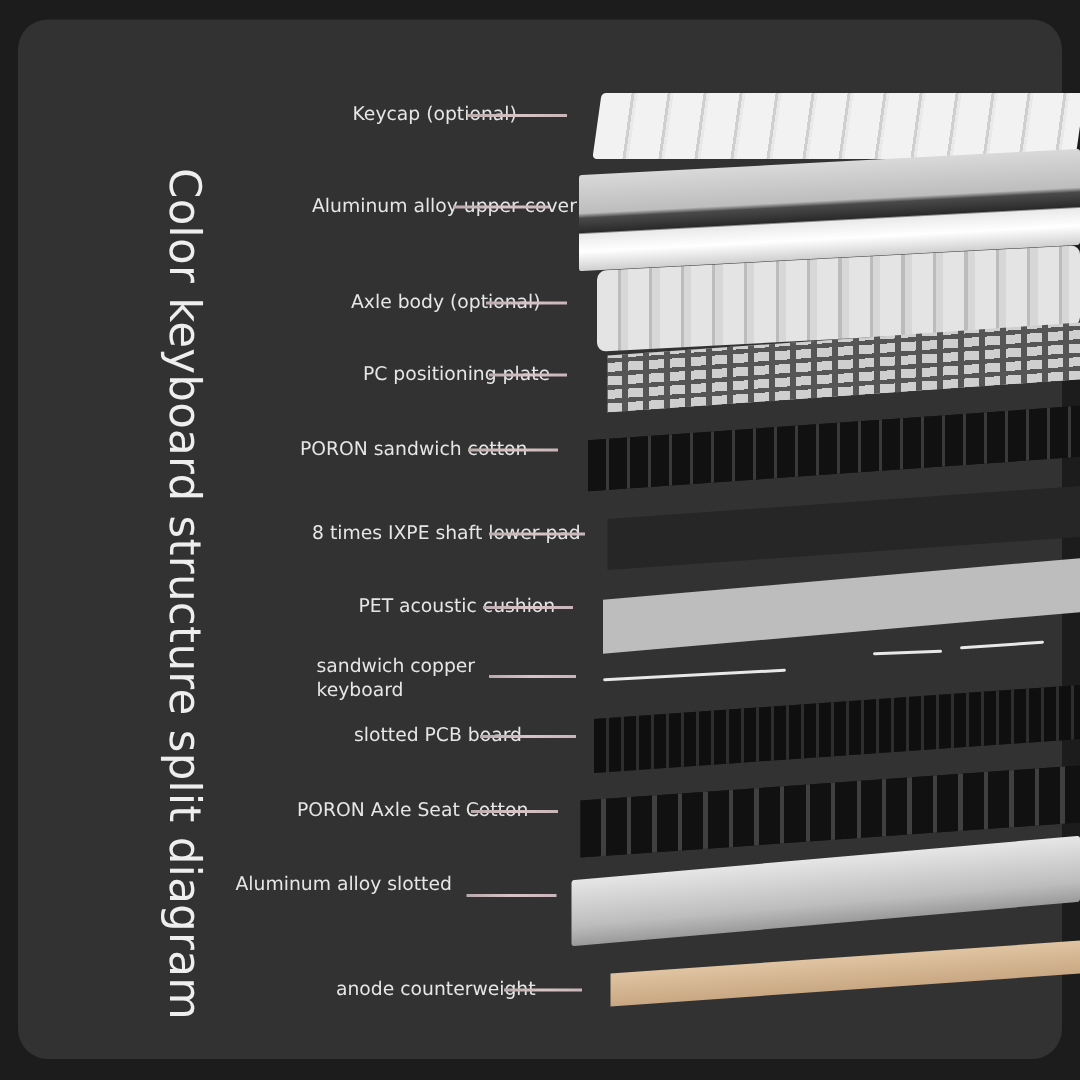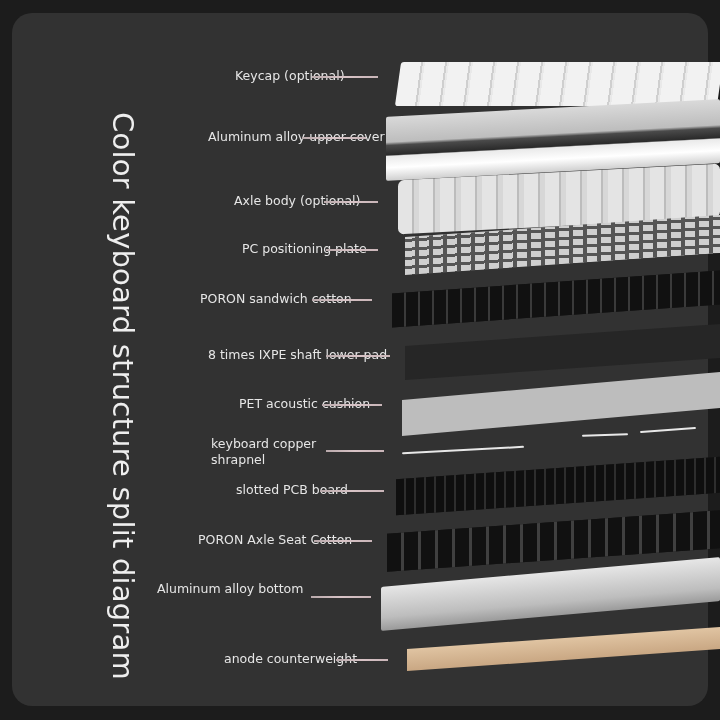--- a/index.html
+++ b/index.html
@@ -53,33 +53,33 @@
 <div class="label" style="left:200px;top:291px;">PORON sandwich cotton</div>
 <div class="lead" style="left:312px;top:299px;width:60px;"></div>
 
 <div class="label" style="left:208px;top:347px;">8 times IXPE shaft lower pad</div>
 <div class="lead" style="left:326px;top:355px;width:64px;"></div>
 
 <div class="label" style="left:239px;top:396px;">PET acoustic cushion</div>
 <div class="lead" style="left:322px;top:404px;width:60px;"></div>
 
 <div class="label" style="left:211px;top:436px;">
-  <div>keyboard copper</div>
-  <div>shrapnel</div>
+  <div>sandwich copper</div>
+  <div>keyboard</div>
 </div>
 <div class="lead" style="left:326px;top:450px;width:58px;"></div>
 
 <div class="label" style="left:236px;top:482px;">slotted PCB board</div>
 <div class="lead" style="left:320px;top:490px;width:64px;"></div>
 
 <div class="label" style="left:198px;top:532px;">PORON Axle Seat Cotton</div>
 <div class="lead" style="left:314px;top:540px;width:58px;"></div>
 
 <div class="label" style="left:157px;top:581px;">
-  <div>Aluminum alloy bottom</div>
+  <div>Aluminum alloy slotted</div>
 </div>
 <div class="lead" style="left:311px;top:596px;width:60px;"></div>
 
 <div class="label" style="left:224px;top:651px;">anode counterweight</div>
 <div class="lead" style="left:336px;top:659px;width:52px;"></div>
 
 <div class="layer keys" style="left:398px;top:62px;width:322px;height:44px;transform:skewX(-8deg);"></div>
 <div class="layer cover" style="left:386px;top:108px;width:334px;height:64px;transform:skewY(-3deg);border-radius:2px;"></div>
 <div class="layer switches" style="left:398px;top:172px;width:322px;height:54px;transform:skewY(-3deg);border-radius:6px;"></div>
 <div class="layer plate" style="left:405px;top:226px;width:315px;height:38px;transform:skewY(-4deg);"></div>

